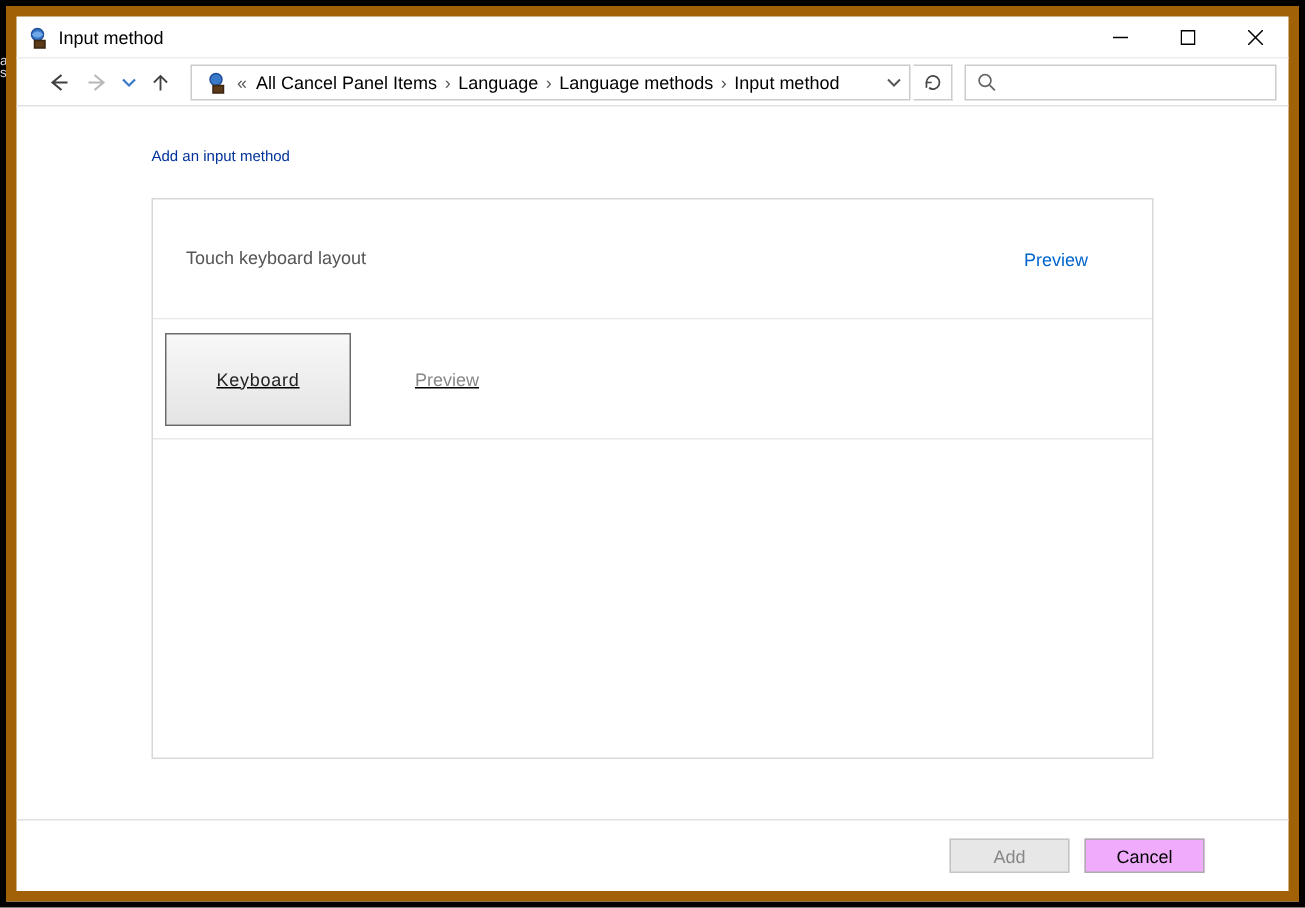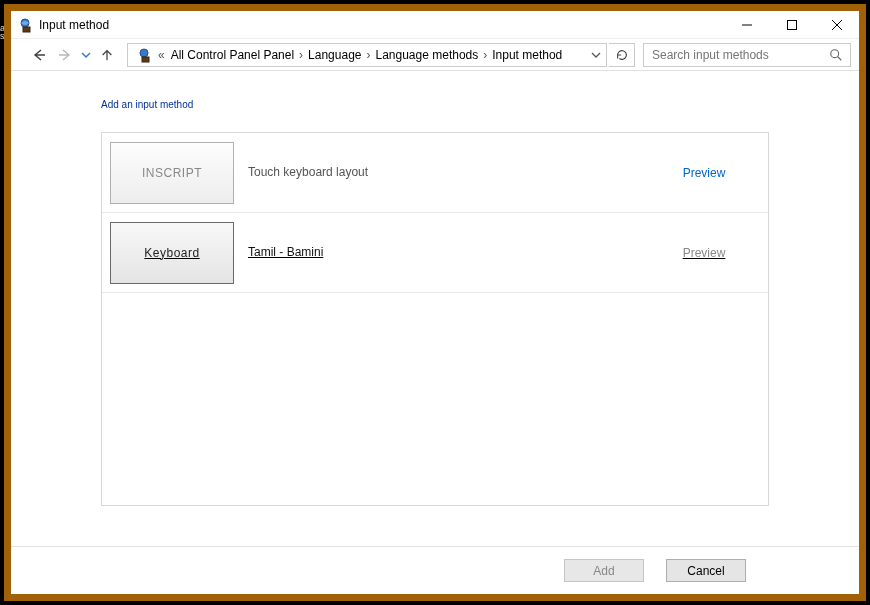--- a/index.html
+++ b/index.html
@@ -150,34 +150,34 @@
   }
   .preview-link { color:#0066cc; cursor:pointer; }
   .preview-disabled { color:#888; }
 
   .footer {
     height: 48px;
     border-top: 1px solid #e1e1e1;
     display: flex;
     align-items: center;
     justify-content: flex-end;
-    padding-right: 113px;
-    gap: 22px;
+    padding-right: 56px;
+    gap: 10px;
   }
   .btn {
     width: 80px; height: 23px;
     border: 1px solid #adadad;
     background: #e1e1e1;
     font: inherit;
     display:flex; align-items:center; justify-content:center;
   }
   .btn.disabled { color: #888; background:#e7e7e7; border-color:#c5c5c5;}
-  .btn.primary { background: #e5e5e5; color:#000;}
+  .btn.primary { background: #f0abfc; color:#000;}
   .sidebit {
-    position:absolute; left:0; top:24px; width:4px; height:24px;
+    position:absolute; left:0; top:36px; width:4px; height:24px;
     font-size:9px; color:#ddd; line-height:8px; overflow:hidden;
   }
 </style>
 </head>
 <body>
 
 <div class="sidebit">a s</div>
 
 <div class="window">
 
@@ -234,72 +234,66 @@
     </div>
 
     <div class="address">
       <span class="addr-icon">
         <svg width="16" height="16" viewBox="0 0 16 16">
           <circle cx="8" cy="6" r="4" fill="#3a79c7" stroke="#1d4f99"></circle>
           <rect x="6" y="10" width="7" height="5" fill="#5b3a1a" stroke="#3a2410"></rect>
         </svg>
       </span>
       <span class="crumb-chevrons">«</span>
-      <span class="crumb">All Control Panel Panel</span>
+      <span class="crumb">All Cancel Panel Items</span>
       <span class="crumb-sep">›</span>
       <span class="crumb">Language</span>
       <span class="crumb-sep">›</span>
       <span class="crumb">Language methods</span>
       <span class="crumb-sep">›</span>
       <span class="crumb">Input method</span>
       <span style="flex:1"></span>
       <div class="addr-dd">
         <svg width="10" height="10" viewBox="0 0 10 10" fill="none" stroke="#555" stroke-width="1.3">
             <path d="M1 3 L5 7 L9 3"></path>
           </svg>
       </div>
     </div>
     <div class="refresh">
       <svg width="14" height="14" viewBox="0 0 16 16" fill="none" stroke="#444" stroke-width="1.3">
         <path d="M3 8 a5 5 0 1 1 2 4"></path>
           <path d="M3 12 v-4 h4"></path>
       </svg>
     </div>
     <div class="searchbox">
-      <input placeholder="Search input methods" style="">
       <span class="mag">
         <svg width="14" height="14" viewBox="0 0 16 16" fill="none" stroke="#666" stroke-width="1.3">
           <circle cx="6.5" cy="6.5" r="4.5"></circle>
             <line x1="10" y1="10" x2="14" y2="14"></line>
         </svg>
       </span>
     </div>
   </div>
 
   <div class="content">
     <div class="page-title">Add an input method</div>
 
     <div class="listbox">
 
       <div class="row">
-        <div class="thumb">INSCRIPT</div>
         <div class="desc">
           <div>Touch keyboard layout</div>
         </div>
         <div class="preview">
           <span class="preview-link">Preview</span>
         </div>
       </div>
 
       <div class="row selected">
         <div class="thumb">Keyboard</div>
-        <div class="desc">
-          <div>Tamil - Bamini</div>
-          <div></div>
-        </div>
         <div class="preview">
           <span class="preview-disabled">Preview</span>
         </div>
       </div>
 
     </div>
   </div>
 
   <div class="footer">
     <div class="btn disabled">Add</div>

